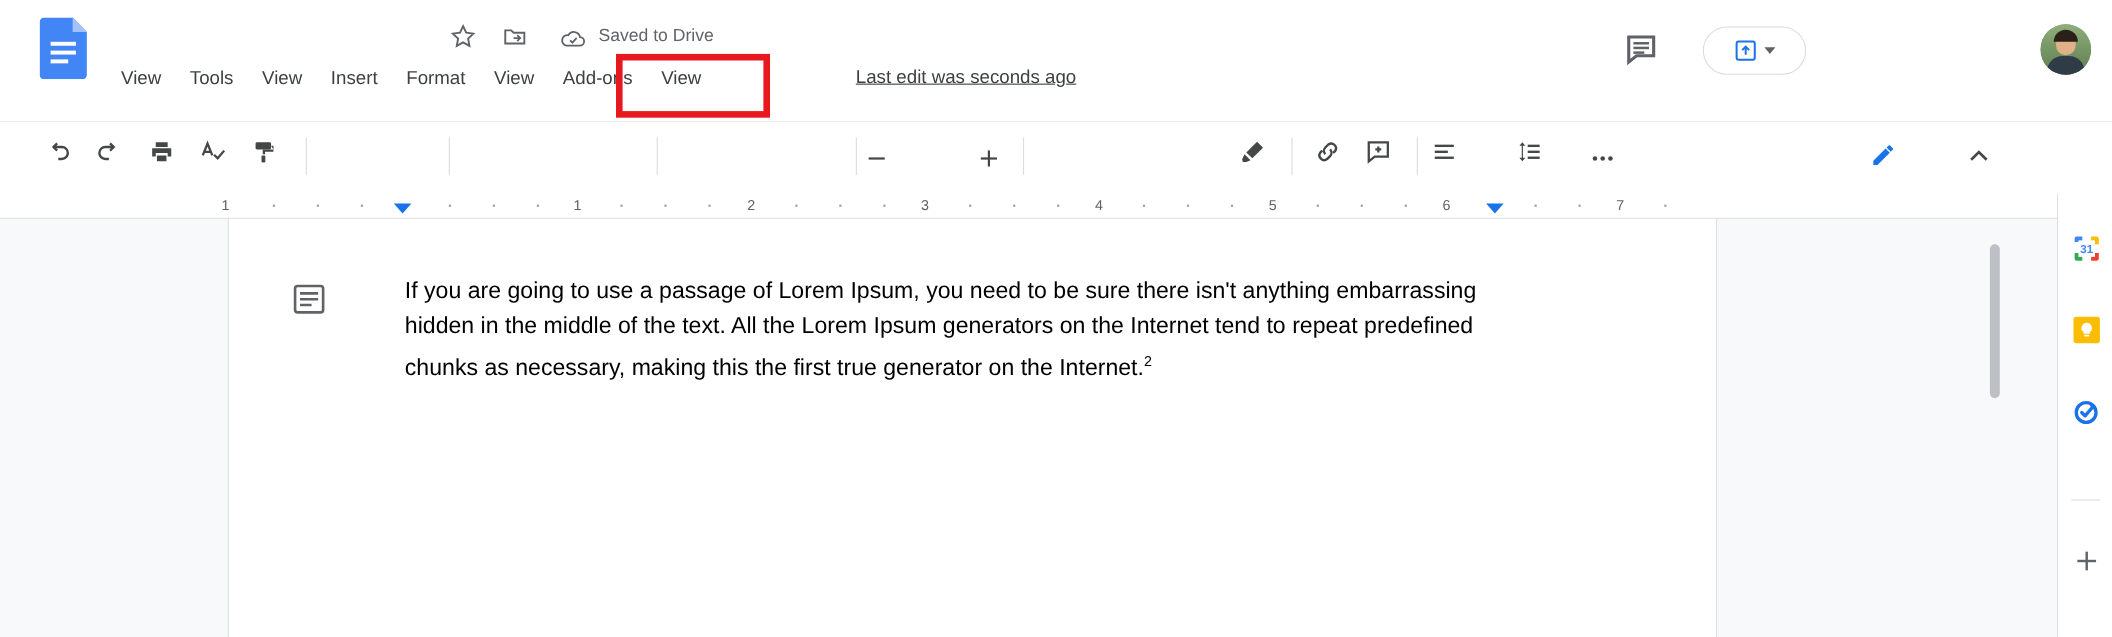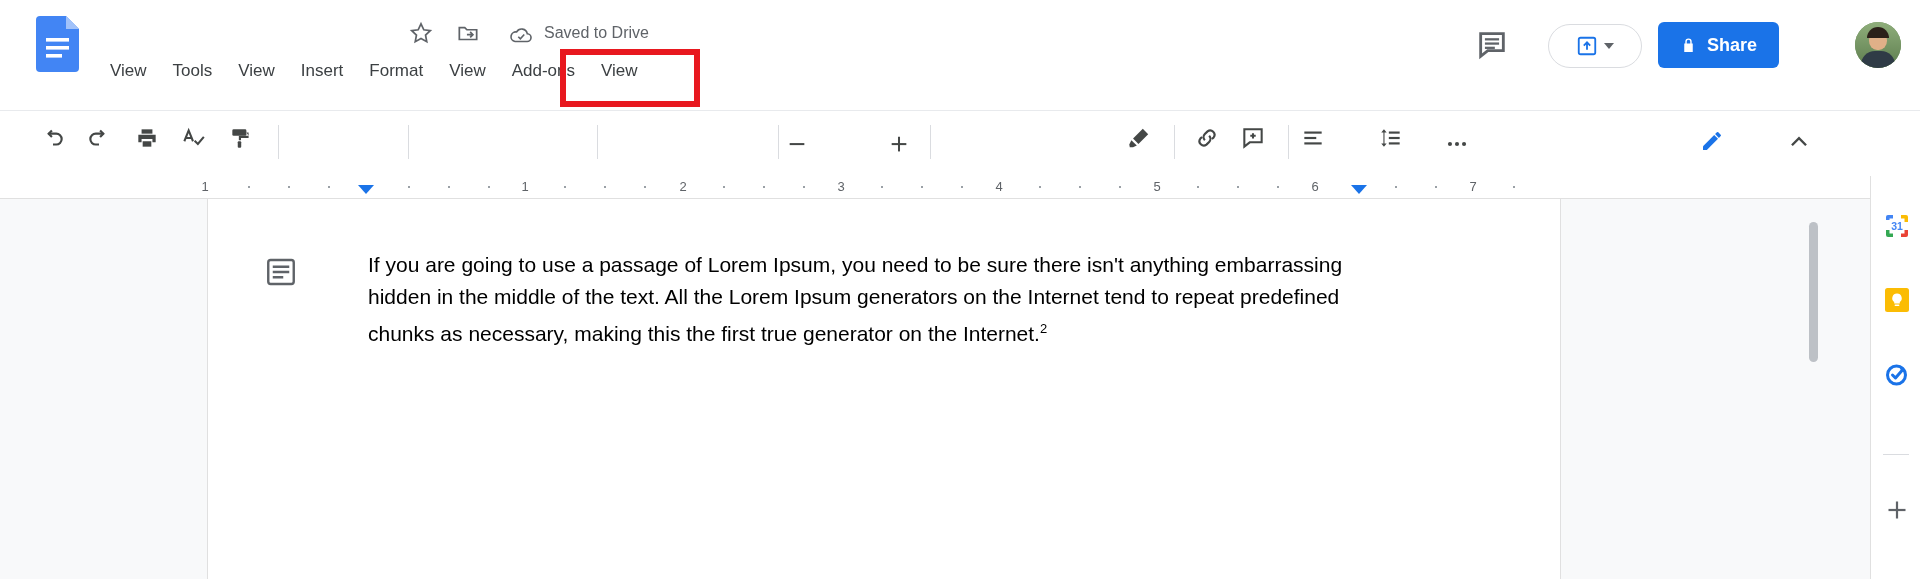--- a/index.html
+++ b/index.html
@@ -417,20 +417,21 @@
       <div class="menu-item">View</div>
       <div class="menu-item">Tools</div>
       <div class="menu-item">View</div>
       <div class="menu-item">Insert</div>
       <div class="menu-item">Format</div>
       <div class="menu-item">View</div>
       <div class="menu-item">Add-ons</div>
       <div class="menu-item">View</div>
     </div>
 
+    <div class="last-edit">Last edit was seconds ago</div>
 
     <div class="redbox"></div>
 
     <div class="comment-btn">
       <svg width="34" height="34" viewBox="0 0 24 24">
         <path d="M4 4h16v12H9l-5 4z" fill="none" stroke="#5f6368" stroke-width="2"></path>
         <rect x="7" y="7.2" width="10" height="1.6" fill="#5f6368"></rect>
         <rect x="7" y="10.2" width="10" height="1.6" fill="#5f6368"></rect>
         <rect x="7" y="13.2" width="7" height="1.6" fill="#5f6368"></rect>
       </svg>
@@ -439,28 +440,20 @@
     <div class="present-btn">
       <span class="up-ic">
         <svg width="22" height="22" viewBox="0 0 24 24" fill="none" stroke="#1a73e8" stroke-width="2">
           <rect x="3" y="3" width="18" height="18" rx="2"></rect>
           <path d="M12 16V8M8.5 11.5L12 8l3.5 3.5"></path>
         </svg>
       </span>
       <span class="caret"></span>
     </div>
 
-    <div class="share-btn">
-      <span class="lock">
-        <svg width="17" height="17" viewBox="0 0 24 24" fill="#ffffff">
-          <path d="M12 2a4.5 4.5 0 0 0-4.5 4.5V9H6v12h12V9h-1.5V6.5A4.5 4.5 0 0 0 12 2zm0 2a2.5 2.5 0 0 1 2.5 2.5V9h-5V6.5A2.5 2.5 0 0 1 12 4z"></path>
-        </svg>
-      </span>
-      <span class="lbl">Share</span>
-    </div>
 
     <div class="avatar">
       <span class="sky"></span>
       <span class="body"></span>
       <span class="face"></span>
       <span class="hair"></span>
     </div>
   </div>
 
   <div class="toolbar">

